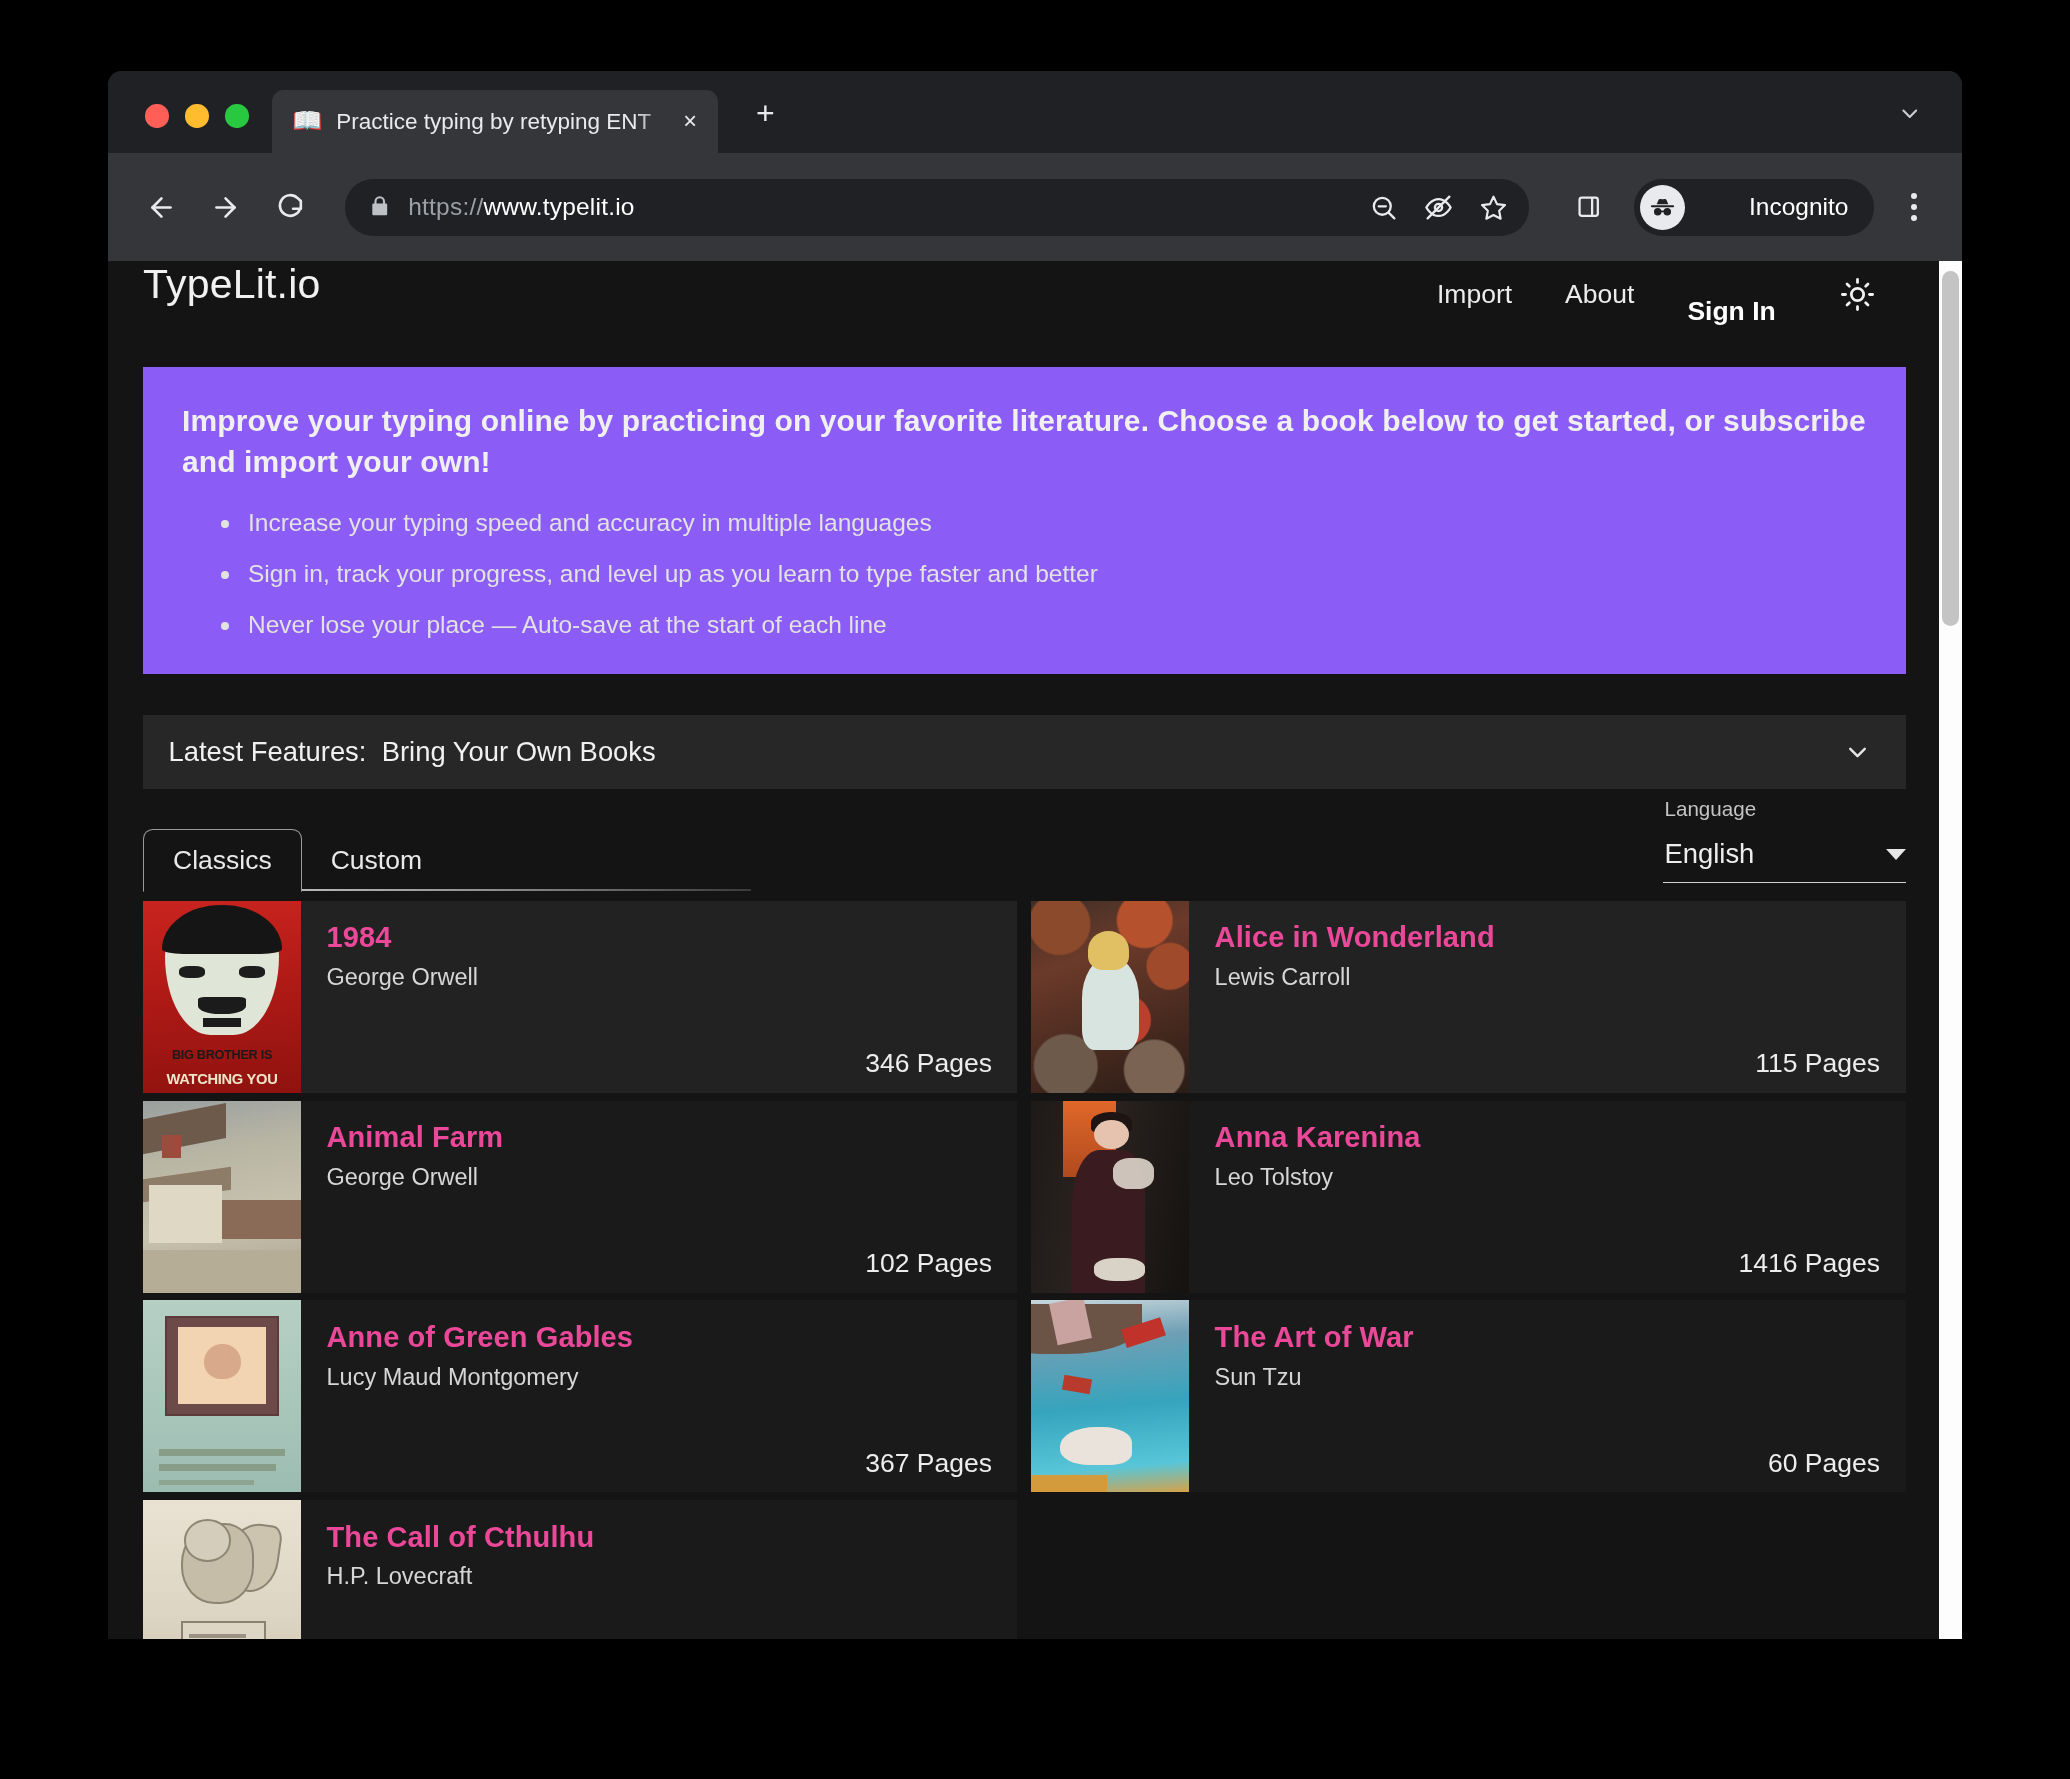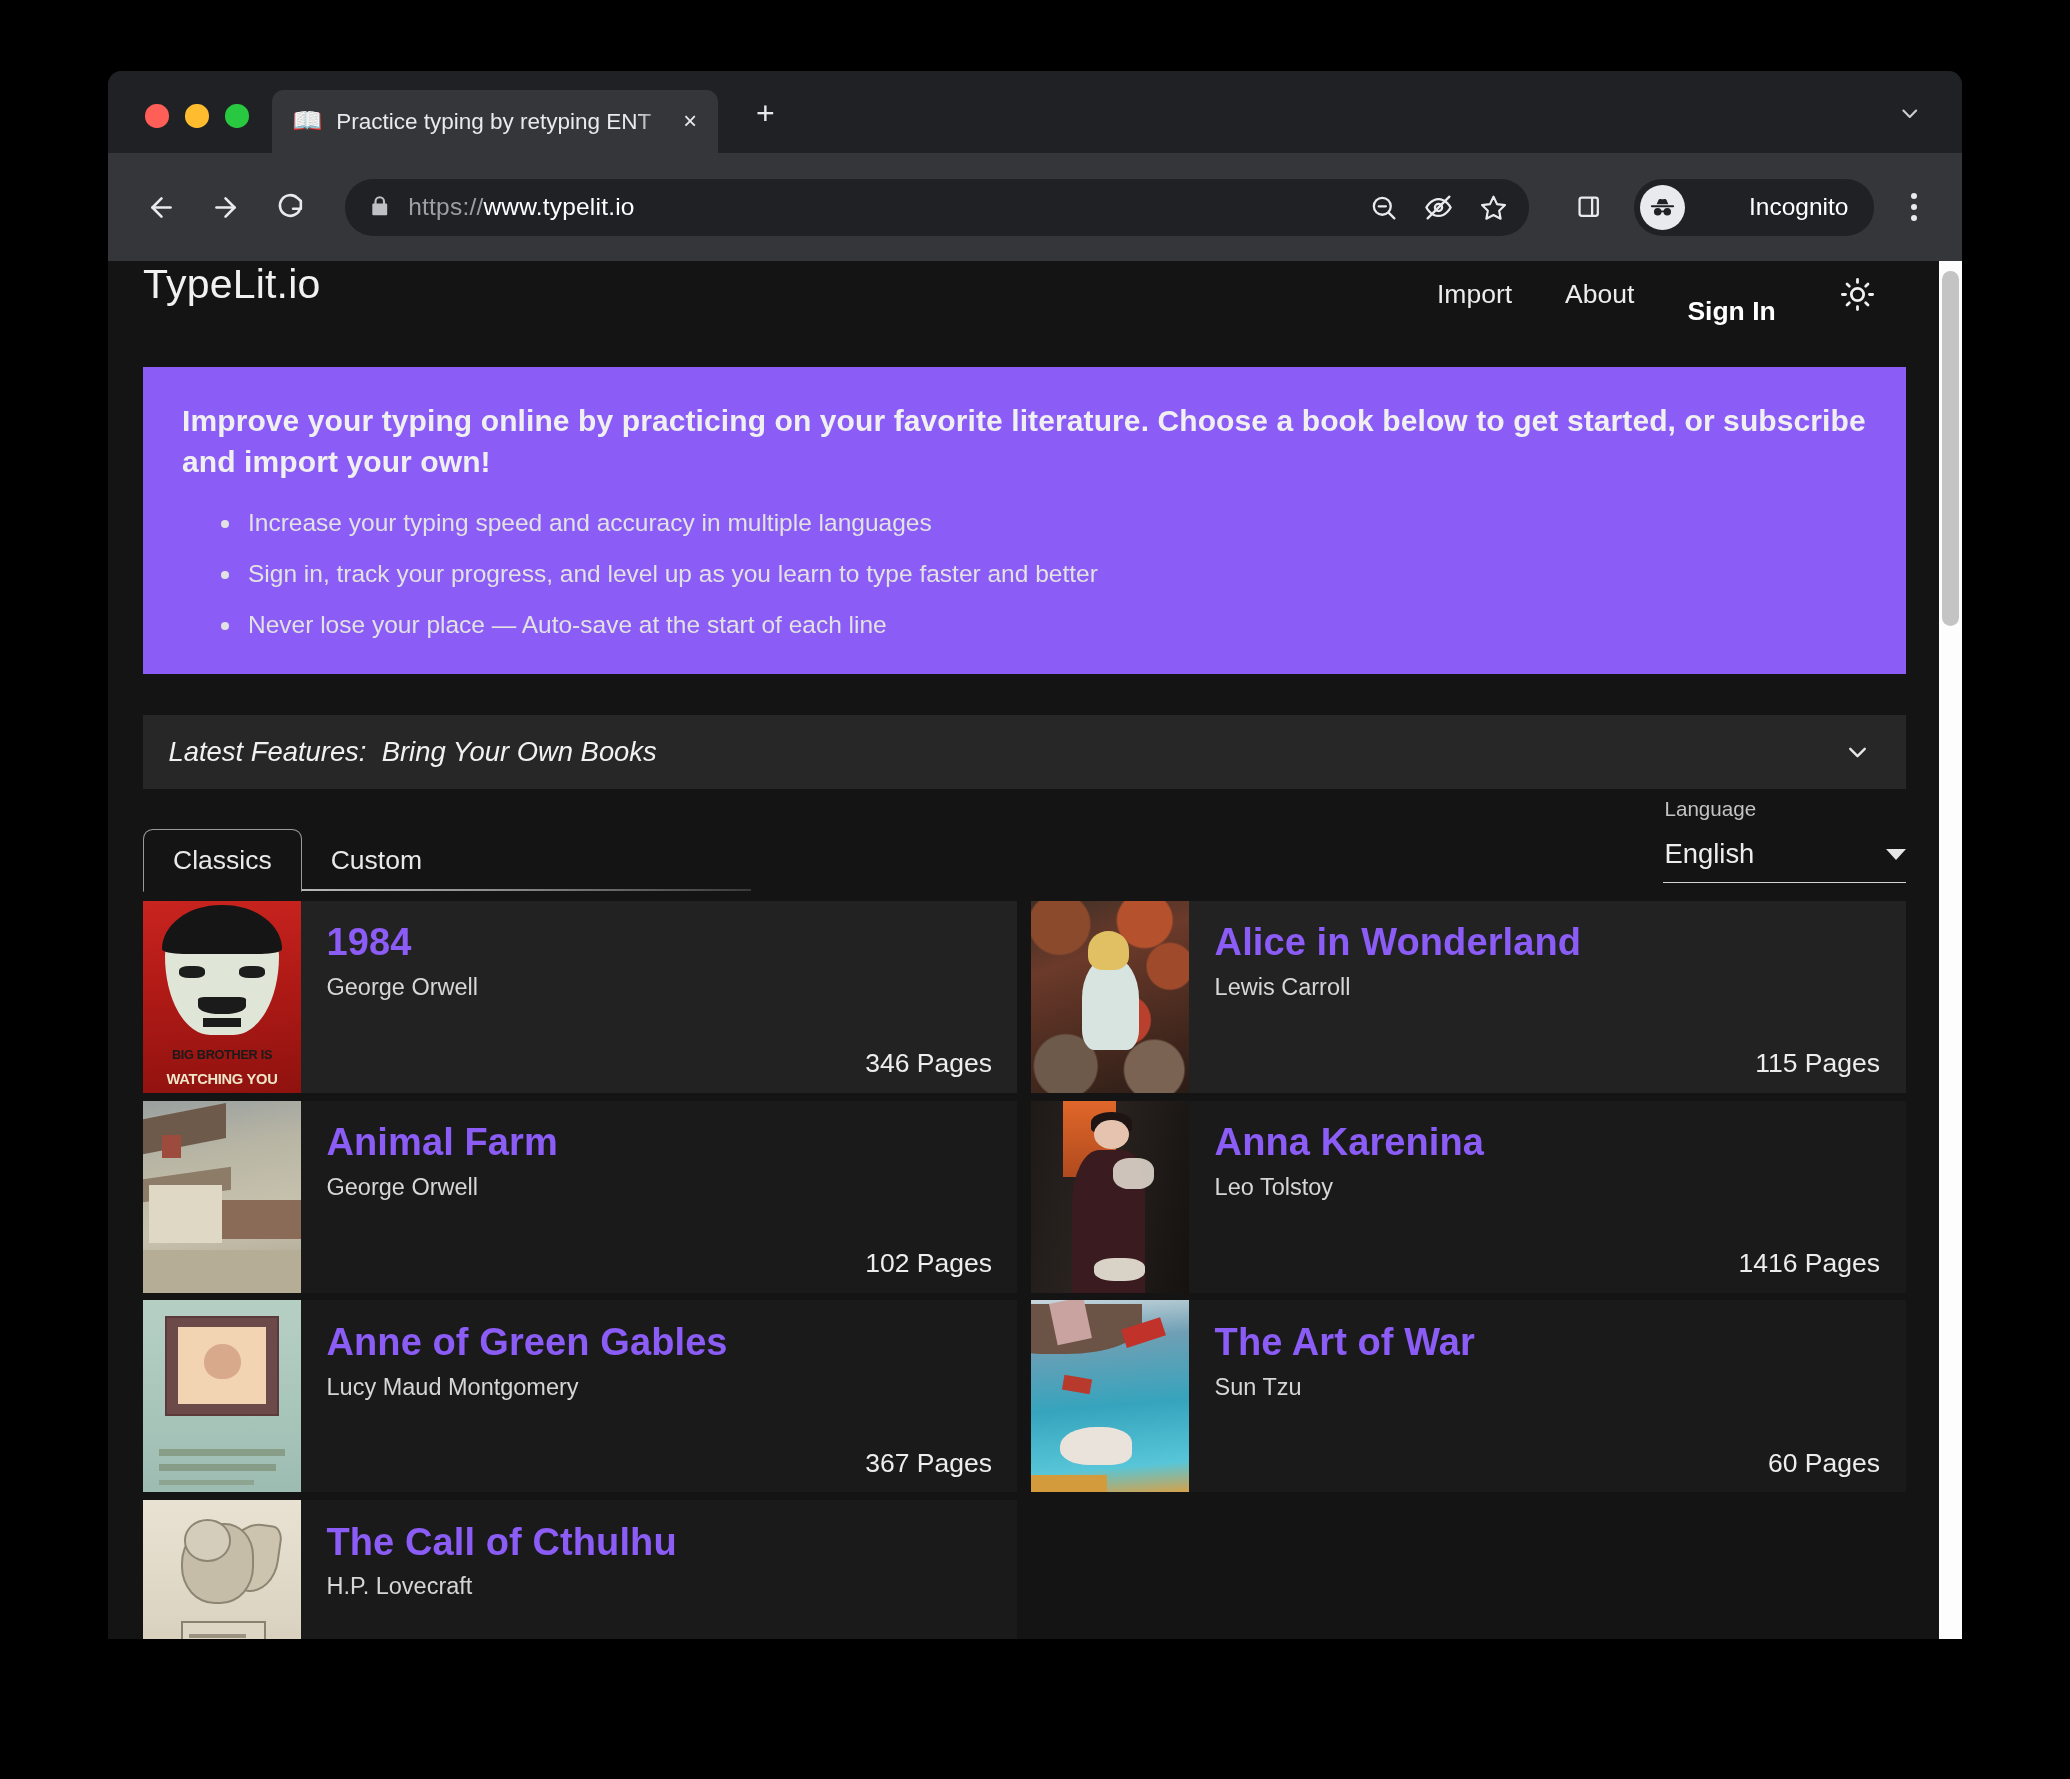--- a/index.html
+++ b/index.html
@@ -220,21 +220,20 @@
     background: #e2e2e2;
   }
 
   
   #latest-features-bar {
     margin: 41px 33px 0 35px;
     height: 74px;
     background: #272727;
     display: flex; align-items: center;
     padding: 0 29px 0 25.5px;
-    font-style: italic;
   }
   #latest-features-text {
     color: #f1f1f1;
     font-size: 27.4px;
   }
   #latest-features-text .lf-label { font-weight: 400; }
   #latest-features-chevron {
     margin-left: auto;
     width: 39px; height: 39px;
     display: flex; align-items: center; justify-content: center;
@@ -316,22 +315,22 @@
     position: relative;
     overflow: hidden;
     background: #ef4444;
   }
   .book-info {
     flex: 1;
     padding: 21.6px 29px 17.6px 25.5px;
     position: relative;
   }
   .book-title {
-    color: #8b5cf6;
-    font-size: 38px;
+    color: #ec4899;
+    font-size: 29px;
     font-weight: 700;
     line-height: 1.1;
     letter-spacing: 0.1px;
   }
   .book-author {
     color: #d6d6d6;
     font-size: 23.5px;
     margin-top: 9.8px;
   }
   .book-pages {

